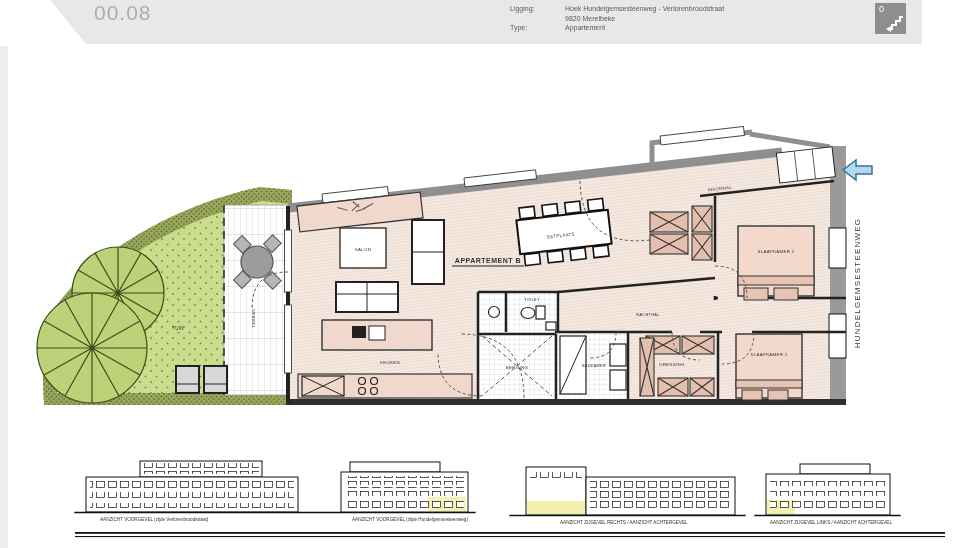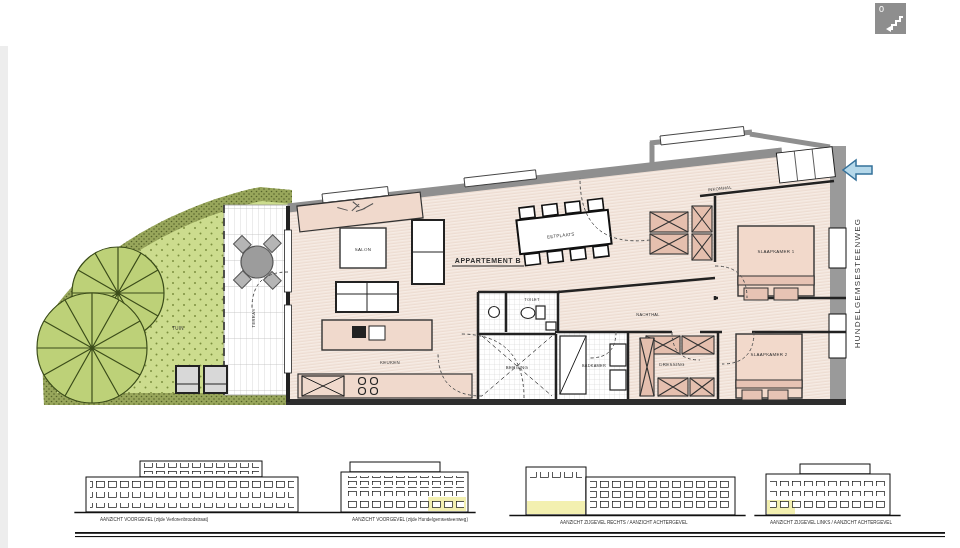--- a/index.html
+++ b/index.html
@@ -16,20 +16,28 @@
   .badge-num{position:absolute;left:4px;top:1px;font-size:9px;color:#fff;}
   .badge-svg{position:absolute;right:1px;bottom:1px;}
   svg text{font-family:"Liberation Sans",sans-serif;fill:#333;}
   .room-lbl{letter-spacing:.3px;}
 </style>
 </head>
 <body>
 
 <div class="stage">
 
+  <div class="header">
+    <div class="plan-no">00.08</div>
+    <div class="meta">
+      <div class="row"><span class="lbl">Ligging:</span><span>Hoek Hundelgemsesteenweg - Verlorenbroodstraat</span></div>
+      <div class="row"><span class="lbl"></span><span>9820 Merelbeke</span></div>
+      <div class="row"><span class="lbl">Type:</span><span>Appartement</span></div>
+    </div>
+  </div>
   <div class="floor-badge">
     <span class="badge-num">0</span>
     <svg class="badge-svg" width="20" height="20" viewBox="0 0 20 20">
       <path d="M3,16 h4 v-4 h4 v-4 h4 v-4 h3" stroke="#fff" stroke-width="2" fill="none"></path>
       <polygon points="1,16 6,13 6,19" fill="#fff"></polygon>
     </svg>
   </div>
 
   <svg width="960" height="548" viewBox="0 0 960 548" style="position:absolute;left:0;top:0">
     <defs>

